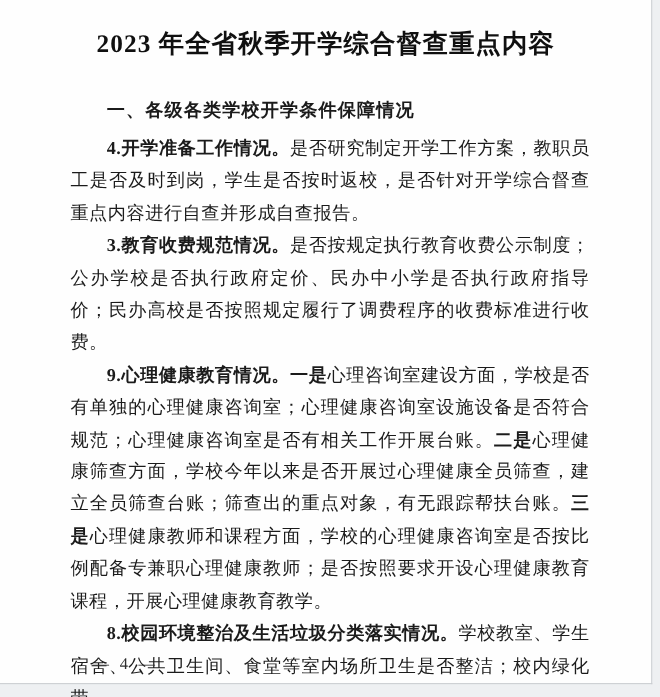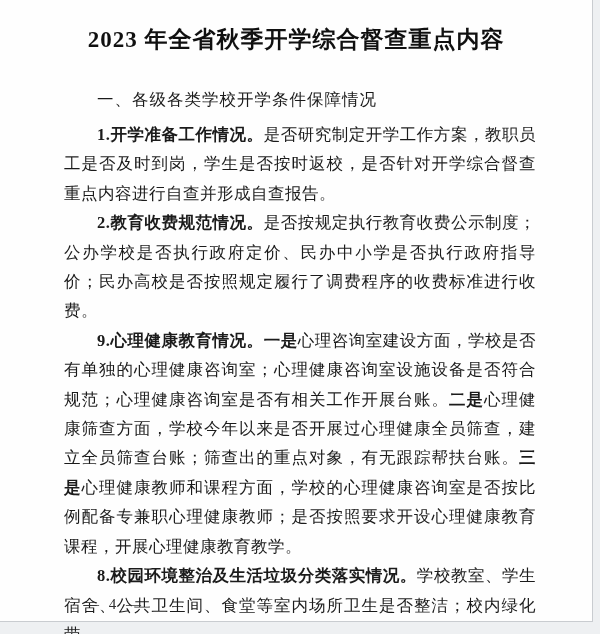--- a/index.html
+++ b/index.html
@@ -37,21 +37,21 @@
     letter-spacing: 1px;
     color: #101010;
   }
   .content {
     padding: 34px 56px 0 64px;
   }
   .section-heading {
     margin: 0 0 9px 0;
     font-family: "Liberation Sans", "DejaVu Sans", sans-serif;
     font-size: 16.5px;
-    font-weight: 400;
+    font-weight: 700;
     text-indent: 2em;
     color: var(--ink);
     letter-spacing: 1px;
   }
   p.body-para {
     margin: 0;
     font-family: "Liberation Serif", "DejaVu Serif", serif;
     font-size: 16.5px;
     line-height: 29.4px;
     text-align: justify;
@@ -76,21 +76,21 @@
 </head>
 <body>
 
 <div class="page">
   <h1 class="doc-title">2023 年全省秋季开学综合督查重点内容</h1>
 
   <div class="content">
     <h2 class="section-heading">一、各级各类学校开学条件保障情况</h2>
 
     <div id="paragraphs">
-        <p class="body-para"><span class="b">1.开学准备工作情况。</span><span>是否研究制定开学工作方案，教职员工是否及时到岗，学生是否按时返校，是否针对开学综合督查重点内容进行自查并形成自查报告。</span></p>
-        <p class="body-para"><span class="b">2.教育收费规范情况。</span><span>是否按规定执行教育收费公示制度；公办学校是否执行政府定价、民办中小学是否执行政府指导价；民办高校是否按照规定履行了调费程序的收费标准进行收费。</span></p>
+        <p class="body-para"><span class="b">4.开学准备工作情况。</span><span>是否研究制定开学工作方案，教职员工是否及时到岗，学生是否按时返校，是否针对开学综合督查重点内容进行自查并形成自查报告。</span></p>
+        <p class="body-para"><span class="b">3.教育收费规范情况。</span><span>是否按规定执行教育收费公示制度；公办学校是否执行政府定价、民办中小学是否执行政府指导价；民办高校是否按照规定履行了调费程序的收费标准进行收费。</span></p>
         <p class="body-para"><span class="b">9.心理健康教育情况。</span><span class="b">一是</span><span>心理咨询室建设方面，学校是否有单独的心理健康咨询室；心理健康咨询室设施设备是否符合规范；心理健康咨询室是否有相关工作开展台账。</span><span class="b">二是</span><span>心理健康筛查方面，学校今年以来是否开展过心理健康全员筛查，建立全员筛查台账；筛查出的重点对象，有无跟踪帮扶台账。</span><span class="b">三是</span><span>心理健康教师和课程方面，学校的心理健康咨询室是否按比例配备专兼职心理健康教师；是否按照要求开设心理健康教育课程，开展心理健康教育教学。</span></p>
         <p class="body-para"><span class="b">8.校园环境整治及生活垃圾分类落实情况。</span><span>学校教室、学生宿舍、公共卫生间、食堂等室内场所卫生是否整洁；校内绿化带、</span></p>
       </div>
   </div>
 
   <div class="page-number">— 4 —</div>
 </div>
 
 </body></html>

